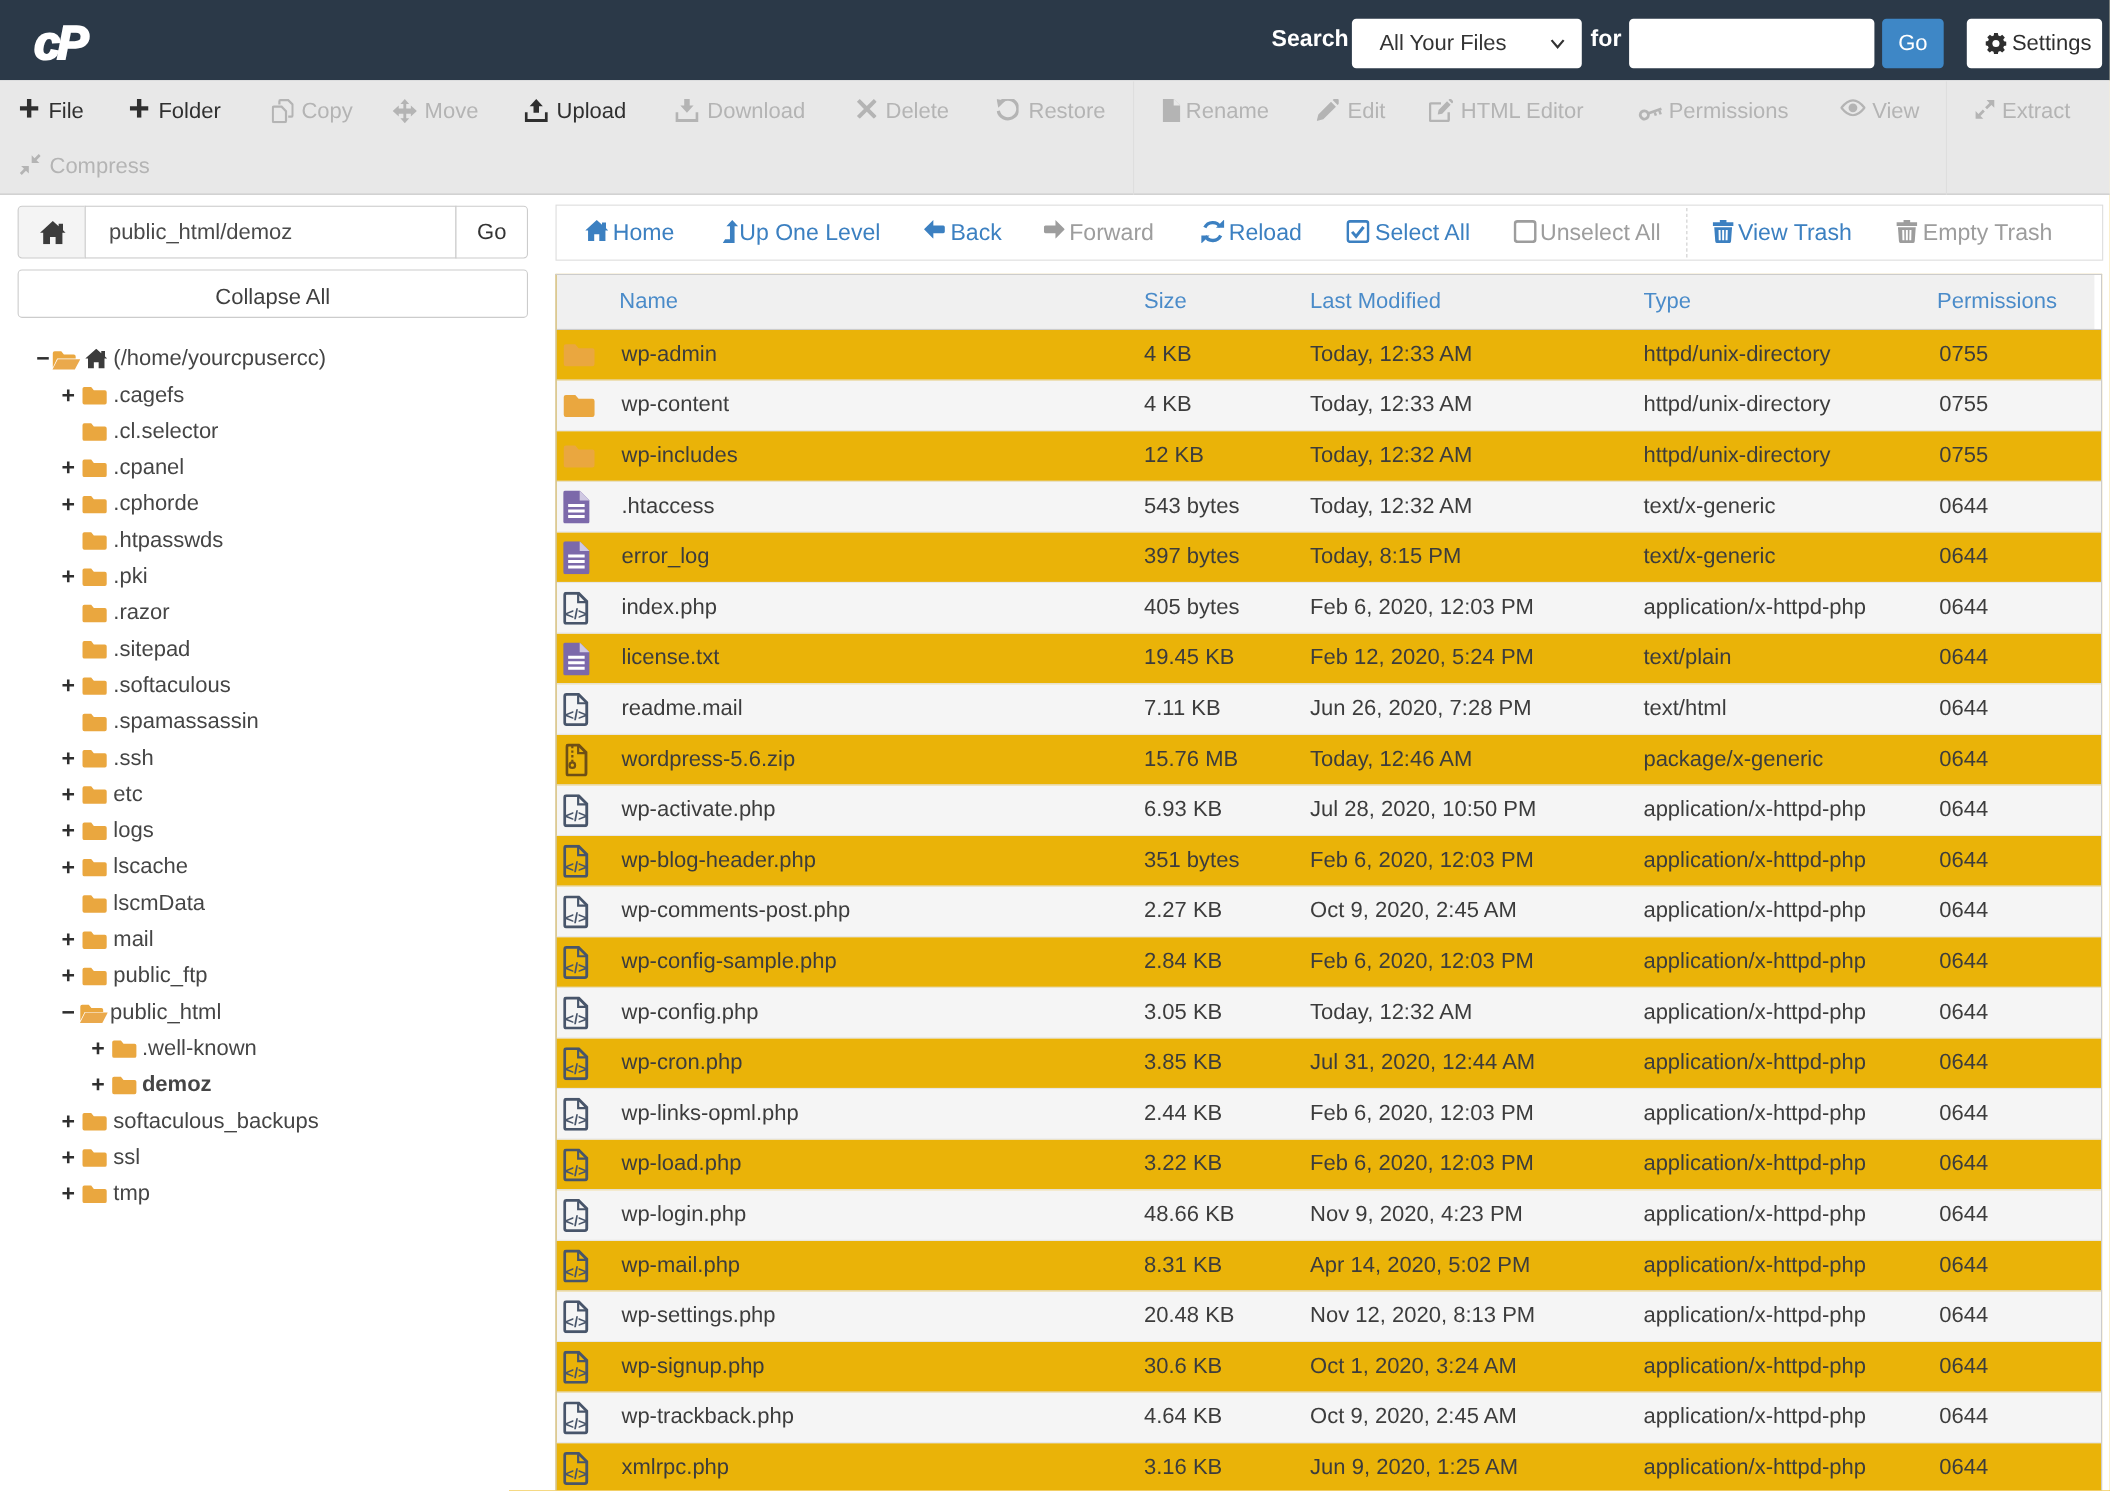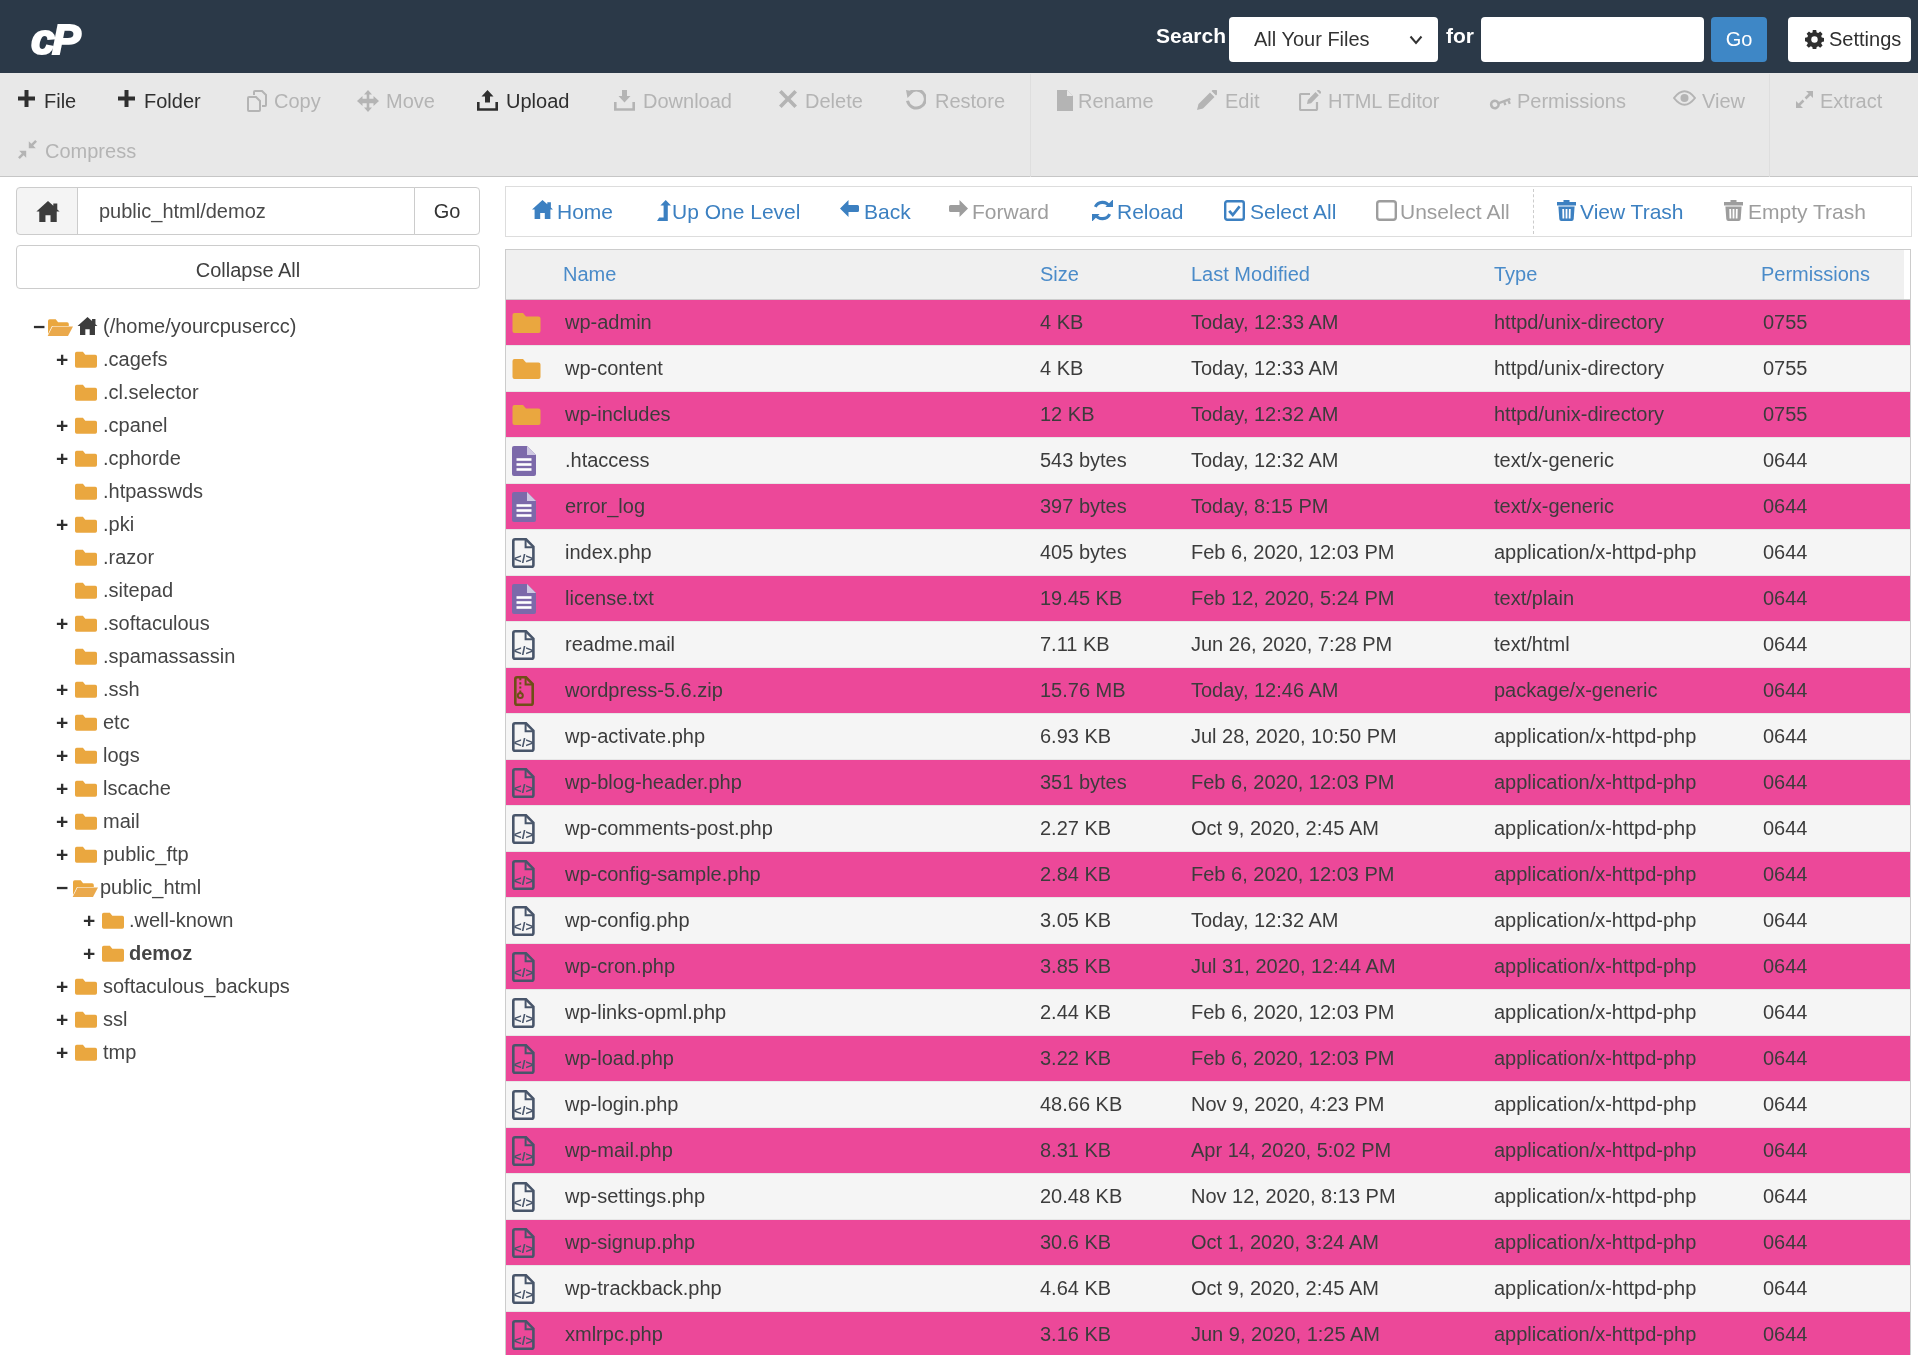--- a/index.html
+++ b/index.html
@@ -43,21 +43,21 @@
 .tree .r.l2 .lb{left:129px}
 
 .panel{position:absolute;left:505px;top:186px;width:1407px;height:51px;background:#fff;border:1px solid #ddd}
 .pi{position:absolute;top:0;height:49px;font-size:21px;white-space:nowrap}
 .pi svg{position:absolute;top:13px;left:0}
 .pi .t{position:absolute;top:0;line-height:49px}
 .pi.on{color:#3c80c1}
 .pi.off{color:#9d9d9d}
 .psep{position:absolute;left:1027px;top:2px;height:45px;width:0;border-left:1px dashed #ccc}
 
-.tablebox{position:absolute;left:505px;top:249px;width:1406px;height:1106px;border:1px solid #ccc;border-bottom:none;background:#ec4899;overflow:hidden}
+.tablebox{position:absolute;left:505px;top:249px;width:1406px;height:1106px;border:1px solid #ccc;border-bottom:none;background:#eab308;overflow:hidden}
 .thead{position:relative;height:50px;background:#f0f0f0;border-bottom:1px solid #ccc;font-size:20px;color:#4a8bc9}
 .thead span{position:absolute;line-height:49px}
 .thead .ws{position:absolute;right:0;top:0;width:6px;height:49px;background:#fff}
 .row{position:relative;height:46px;border-bottom:1px solid #e6e6e6;font-size:20px;color:#3c3c3c}
 .row:nth-child(even){background:#f5f5f5}
 .row span{position:absolute;line-height:45px;white-space:nowrap}
 .row svg{position:absolute}
 .cn{left:59px}
 .cs{left:534px}
 .cd{left:685px}
@@ -306,20 +306,26 @@
       <span class="lb">logs</span>
     </div>
 <div class="r l1">
       <b class="pm">+</b>
       <svg width="24" height="19" viewBox="0 0 24 19">
         <path fill="#eaa73f" d="M1 3.5 q0-1.7 1.7-1.7 h6.2 l2.4 3 h10 q1.7 0 1.7 1.7 V16 q0 1.7-1.7 1.7 H2.7 Q1 17.7 1 16 z"></path>
       </svg>
       <span class="lb">lscache</span>
     </div>
 <div class="r l1">
+      <svg width="24" height="19" viewBox="0 0 24 19">
+        <path fill="#eaa73f" d="M1 3.5 q0-1.7 1.7-1.7 h6.2 l2.4 3 h10 q1.7 0 1.7 1.7 V16 q0 1.7-1.7 1.7 H2.7 Q1 17.7 1 16 z"></path>
+      </svg>
+      <span class="lb">lscmData</span>
+    </div>
+<div class="r l1">
       <b class="pm">+</b>
       <svg width="24" height="19" viewBox="0 0 24 19">
         <path fill="#eaa73f" d="M1 3.5 q0-1.7 1.7-1.7 h6.2 l2.4 3 h10 q1.7 0 1.7 1.7 V16 q0 1.7-1.7 1.7 H2.7 Q1 17.7 1 16 z"></path>
       </svg>
       <span class="lb">mail</span>
     </div>
 <div class="r l1">
       <b class="pm">+</b>
       <svg width="24" height="19" viewBox="0 0 24 19">
         <path fill="#eaa73f" d="M1 3.5 q0-1.7 1.7-1.7 h6.2 l2.4 3 h10 q1.7 0 1.7 1.7 V16 q0 1.7-1.7 1.7 H2.7 Q1 17.7 1 16 z"></path>

